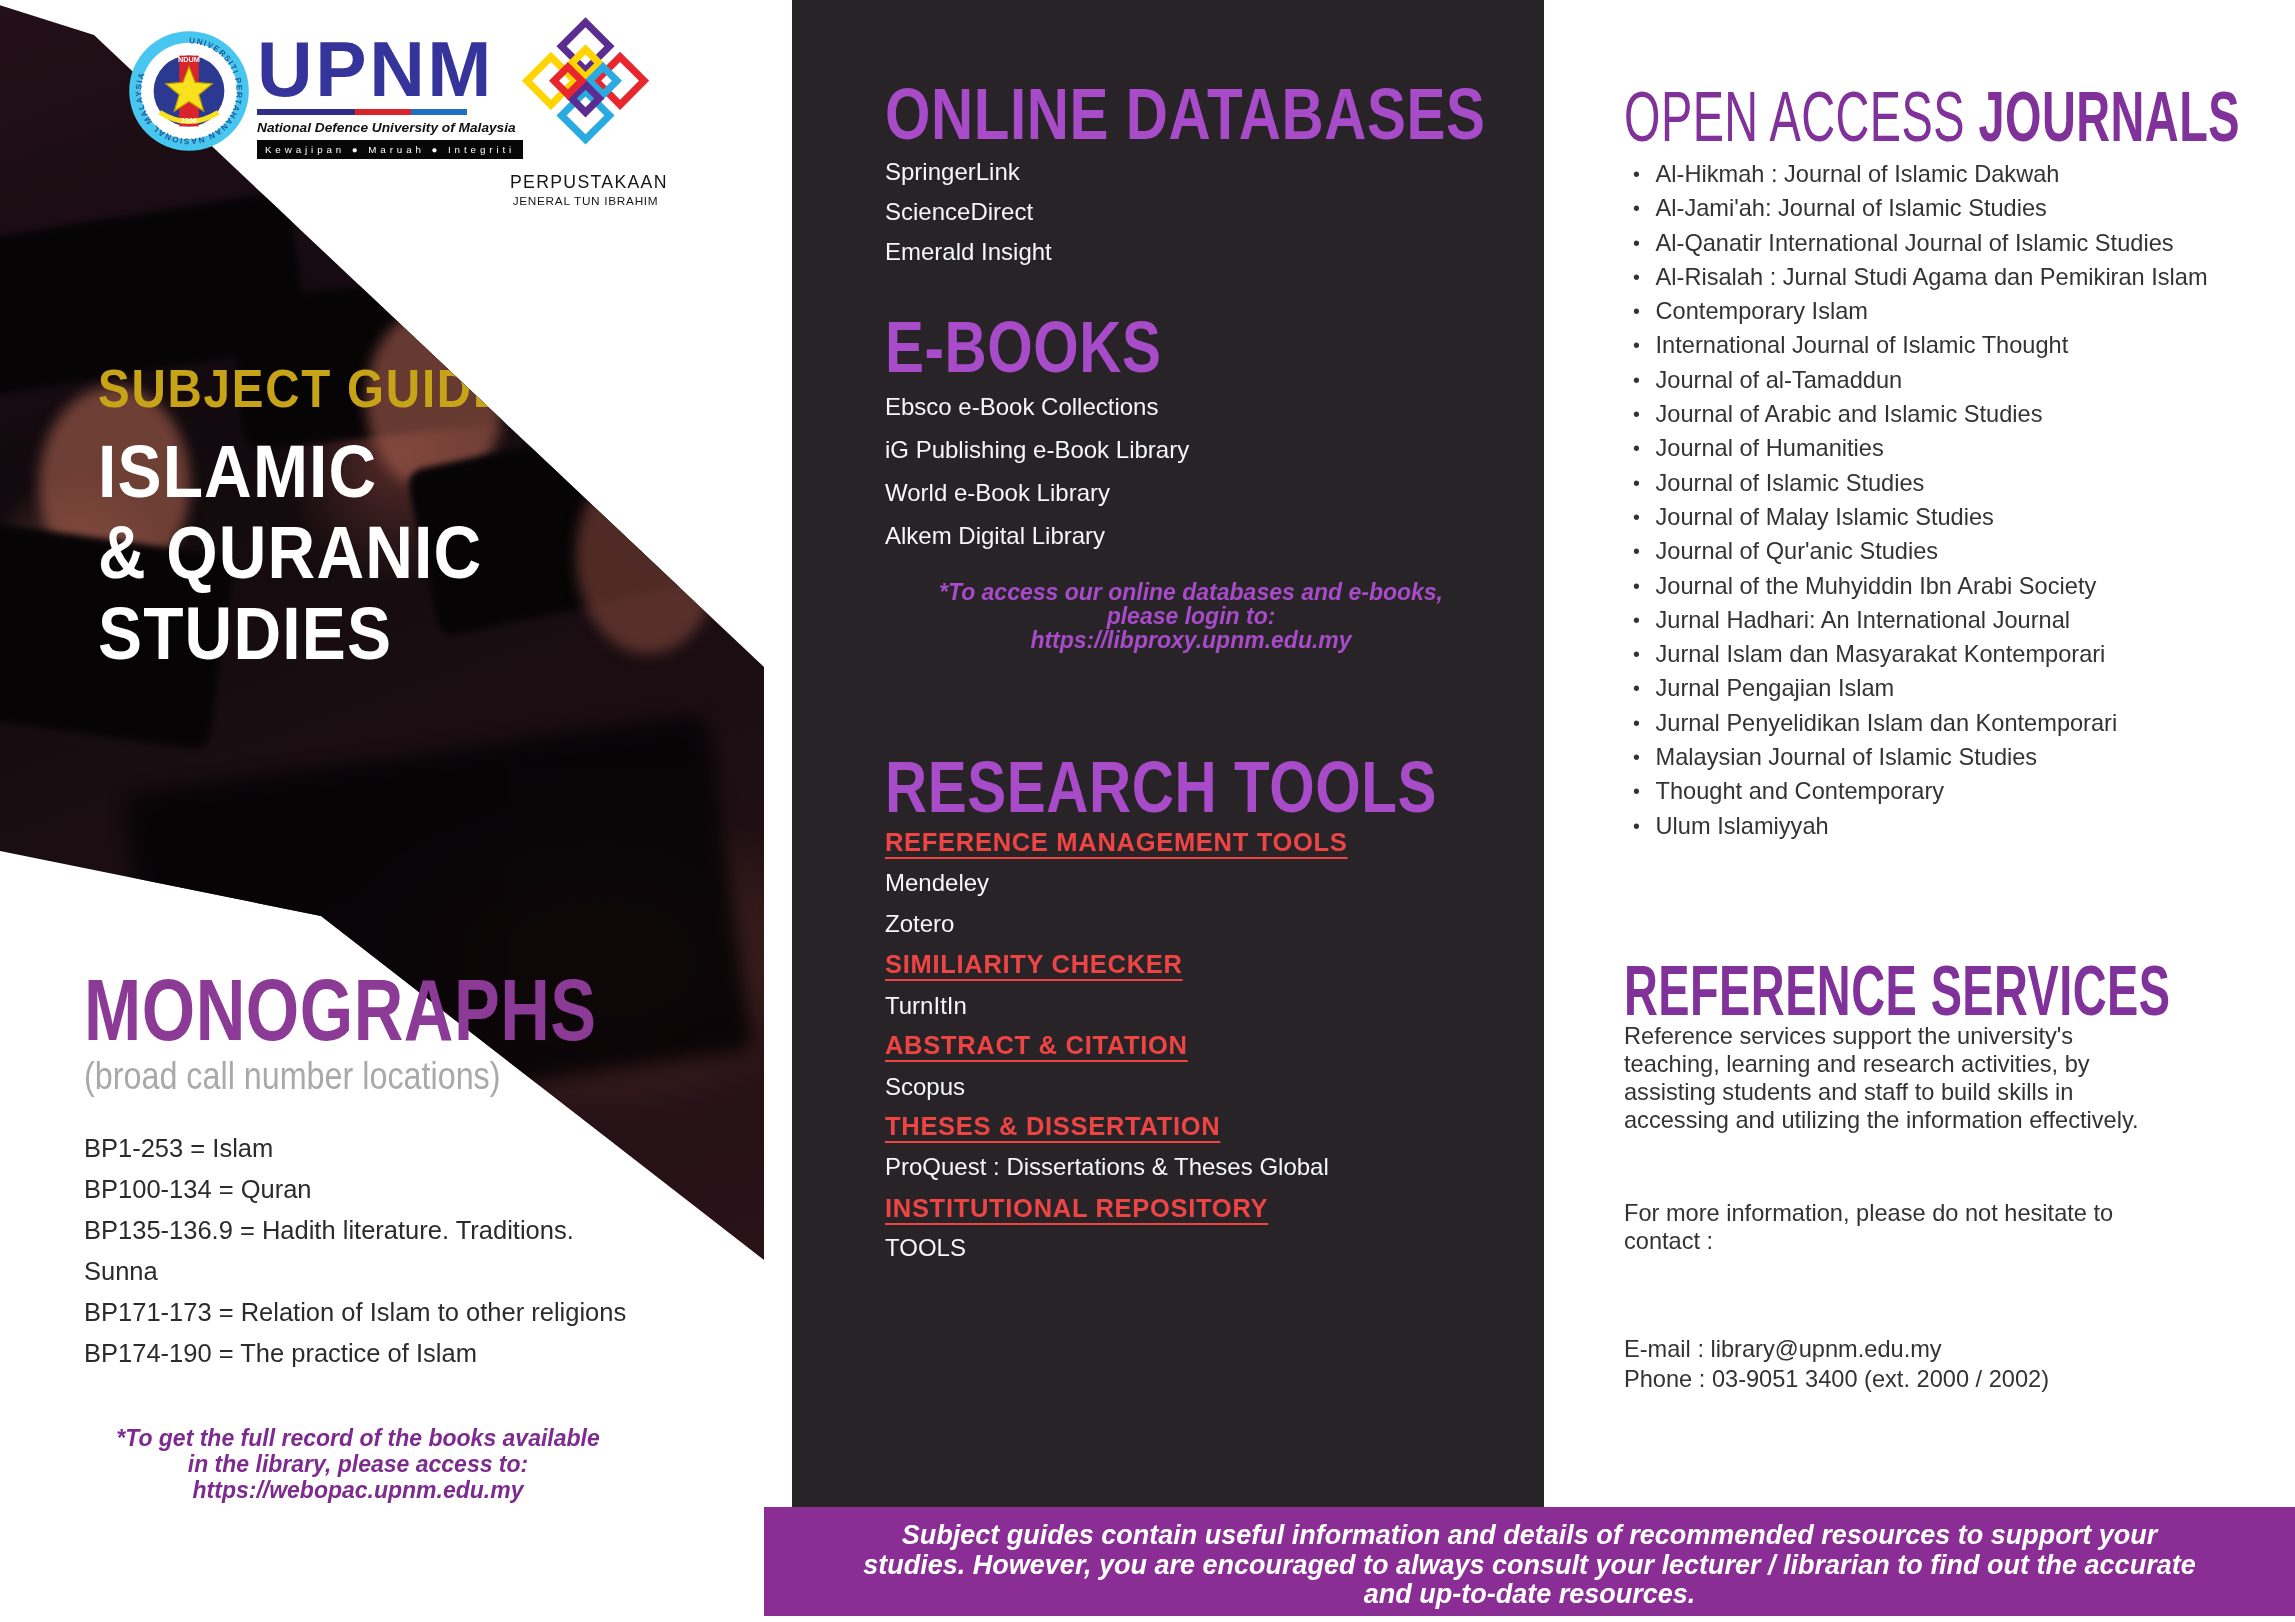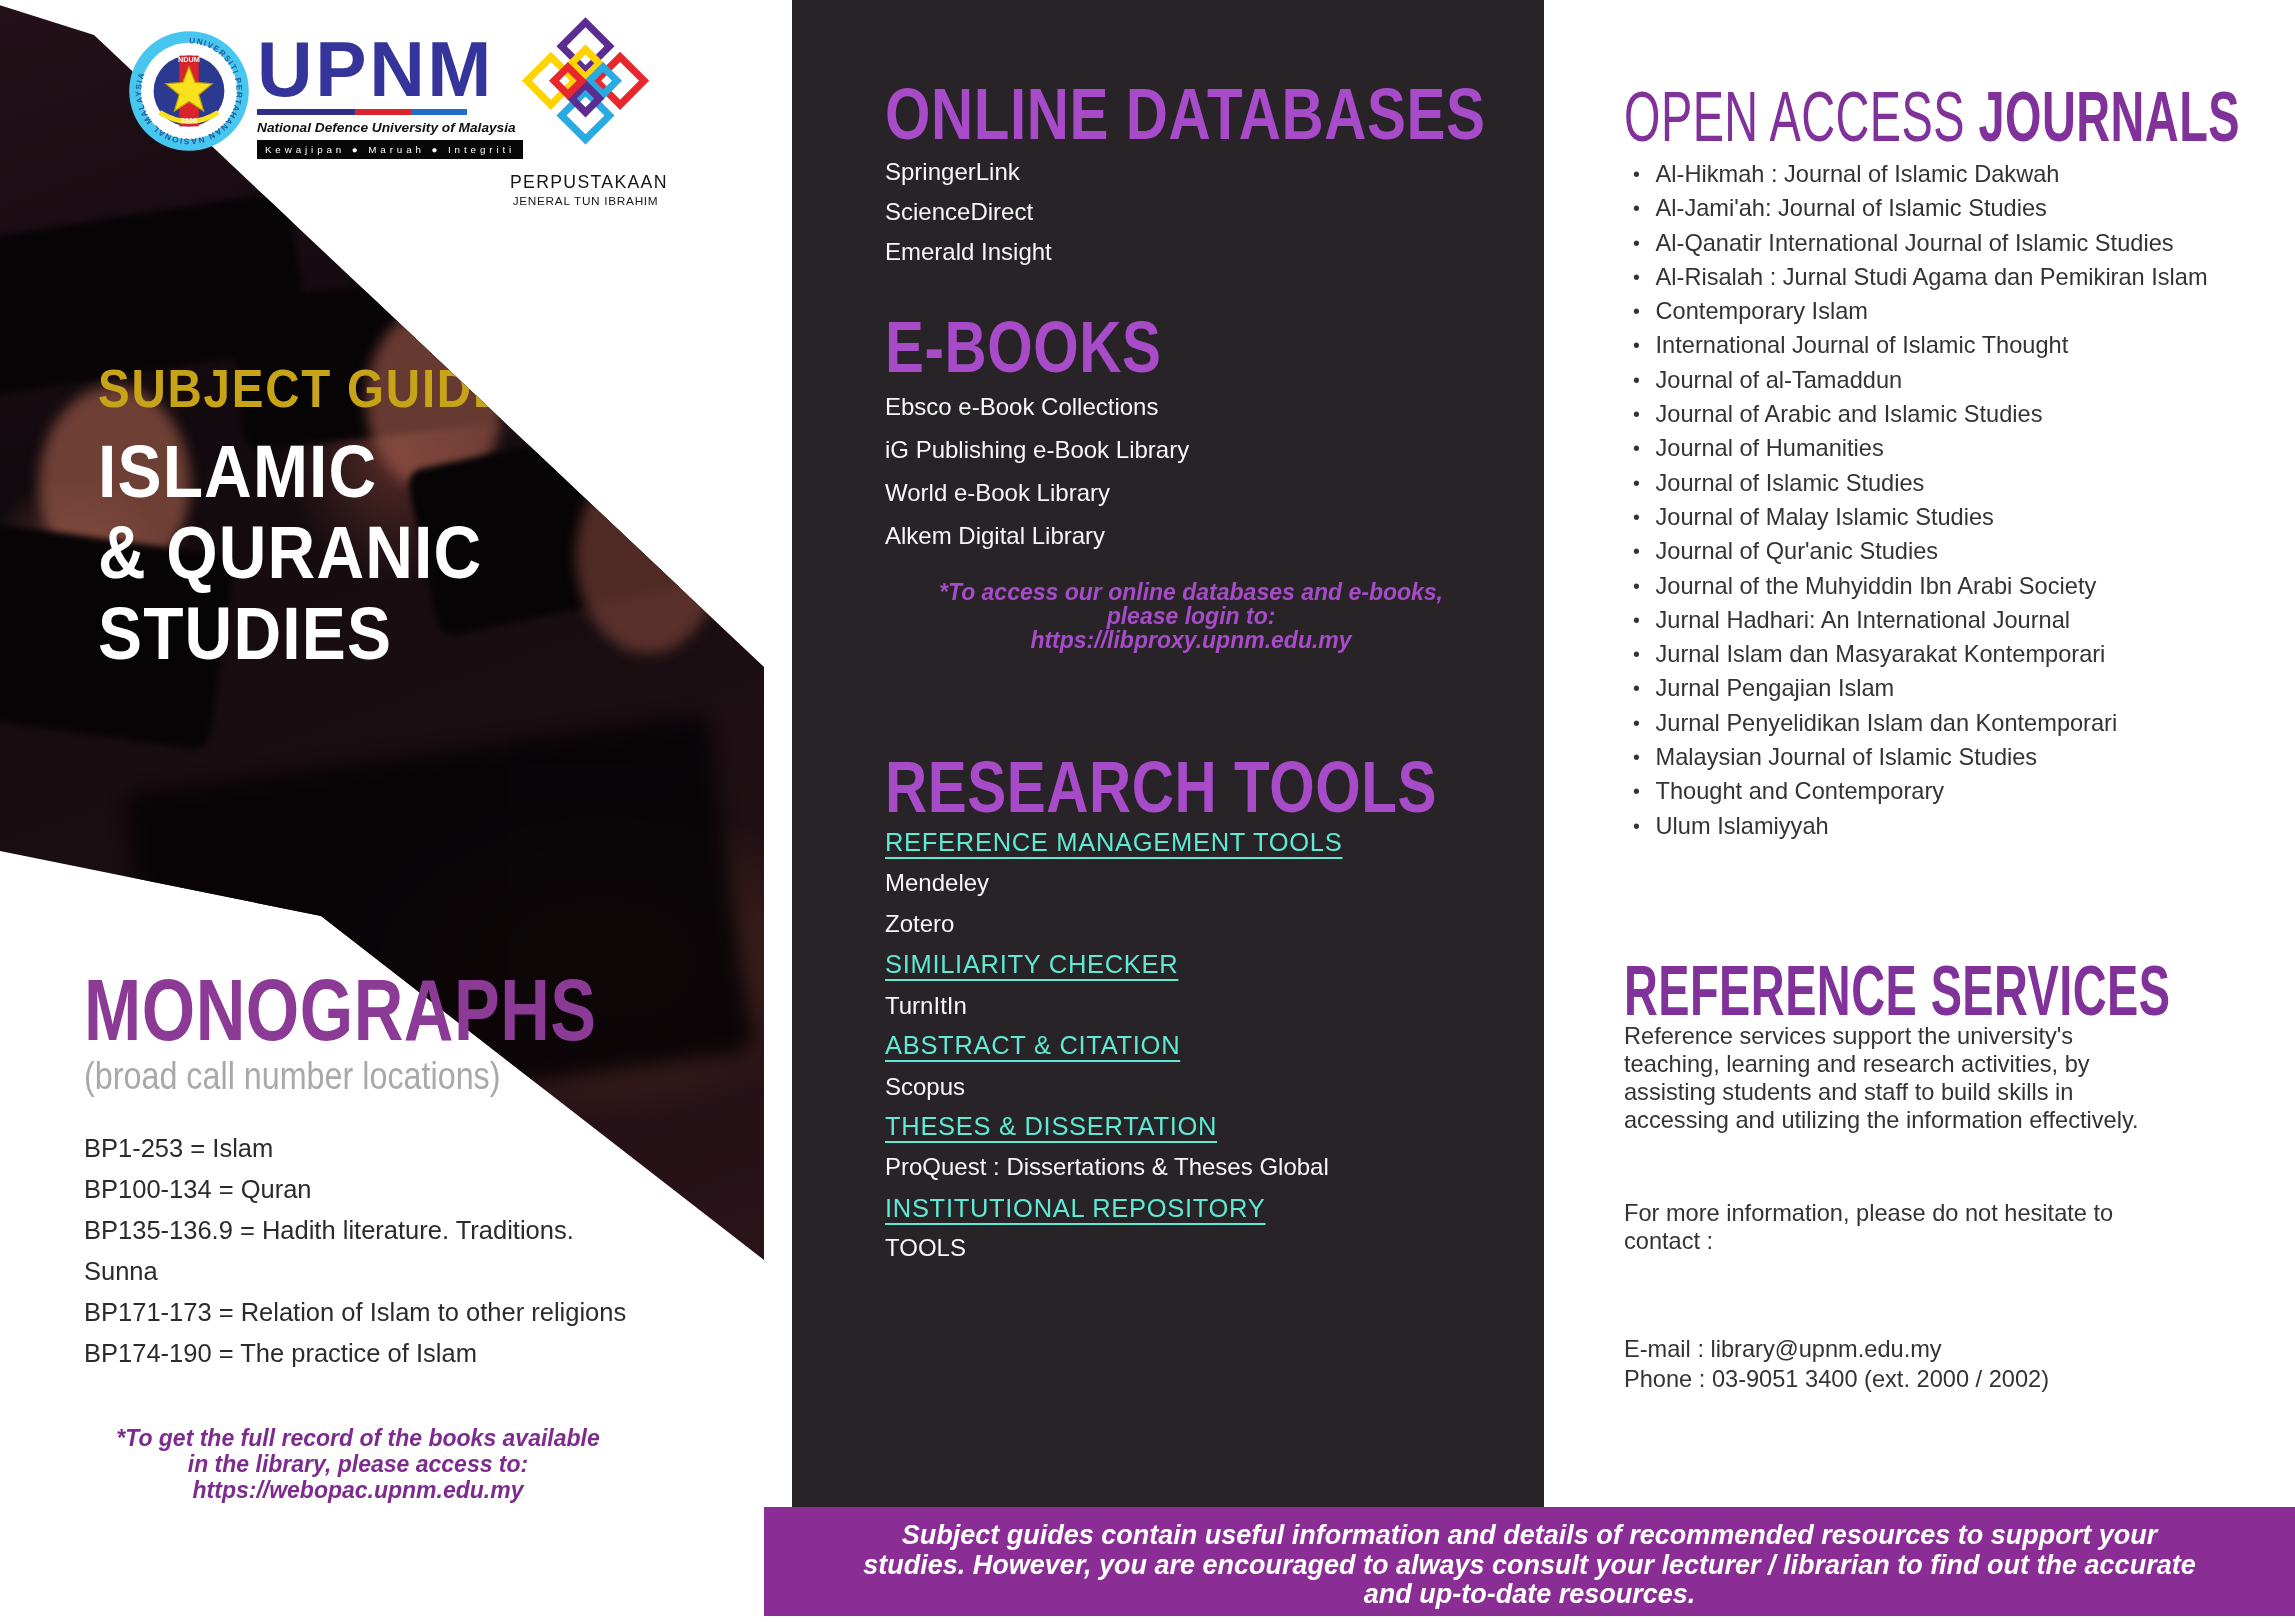--- a/index.html
+++ b/index.html
@@ -60,21 +60,21 @@
   .webopac-note{position:absolute;left:0;top:1425px;width:716px;text-align:center;
                 color:#7D2B8E;font-size:23px;font-style:italic;font-weight:700;line-height:26px;}
 
   
   .col-mid{position:absolute;left:764px;top:0;width:780px;height:1507px;background:#272327;margin-left:28px;}
   .mid-h{position:absolute;left:93px;font-size:73px;font-weight:800;color:#A74BC9;line-height:56px;
          transform:scaleX(.8);transform-origin:left top;white-space:nowrap;letter-spacing:0.7px;}
   .mid-item{position:absolute;left:93px;font-size:24px;color:#F7F7F7;white-space:nowrap;}
   .mid-note{position:absolute;left:111px;top:580px;width:576px;text-align:center;
             color:#A74BC9;font-size:23px;font-style:italic;font-weight:700;line-height:24px;}
-  .sub-h{position:absolute;left:93px;font-size:25.5px;font-weight:400;color:#5eead4;letter-spacing:0.7px;
+  .sub-h{position:absolute;left:93px;font-size:25.5px;font-weight:700;color:#ef4444;letter-spacing:0.7px;
          text-decoration:underline;text-underline-offset:5.9px;text-decoration-thickness:2px;white-space:nowrap;}
 
   
   .col-right{position:absolute;left:1544px;top:0;width:679px;height:1623px;background:#ffffff;}
   .right-h{position:absolute;font-size:71px;line-height:56px;color:#80319A;white-space:nowrap;
            transform:scaleX(.66);transform-origin:left top;letter-spacing:0.7px;}
   .right-h .lt{font-weight:400;}
   .right-h .bd{font-weight:800;}
   .journals{position:absolute;left:64px;top:157px;width:620px;}
   .journal{font-size:23.6px;color:#333333;line-height:34px;text-indent:25px;}

